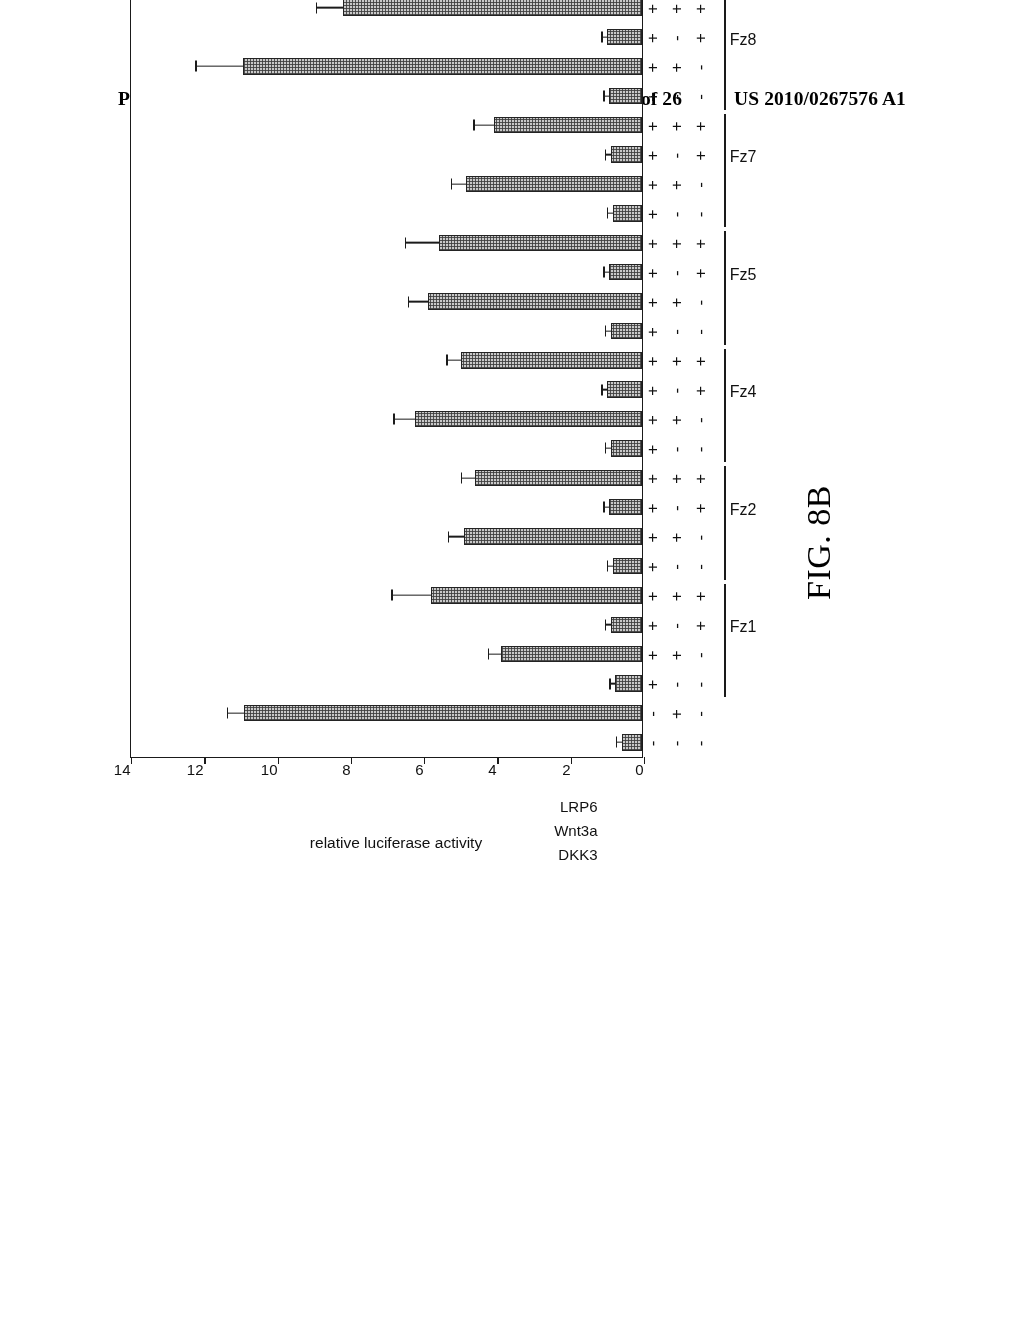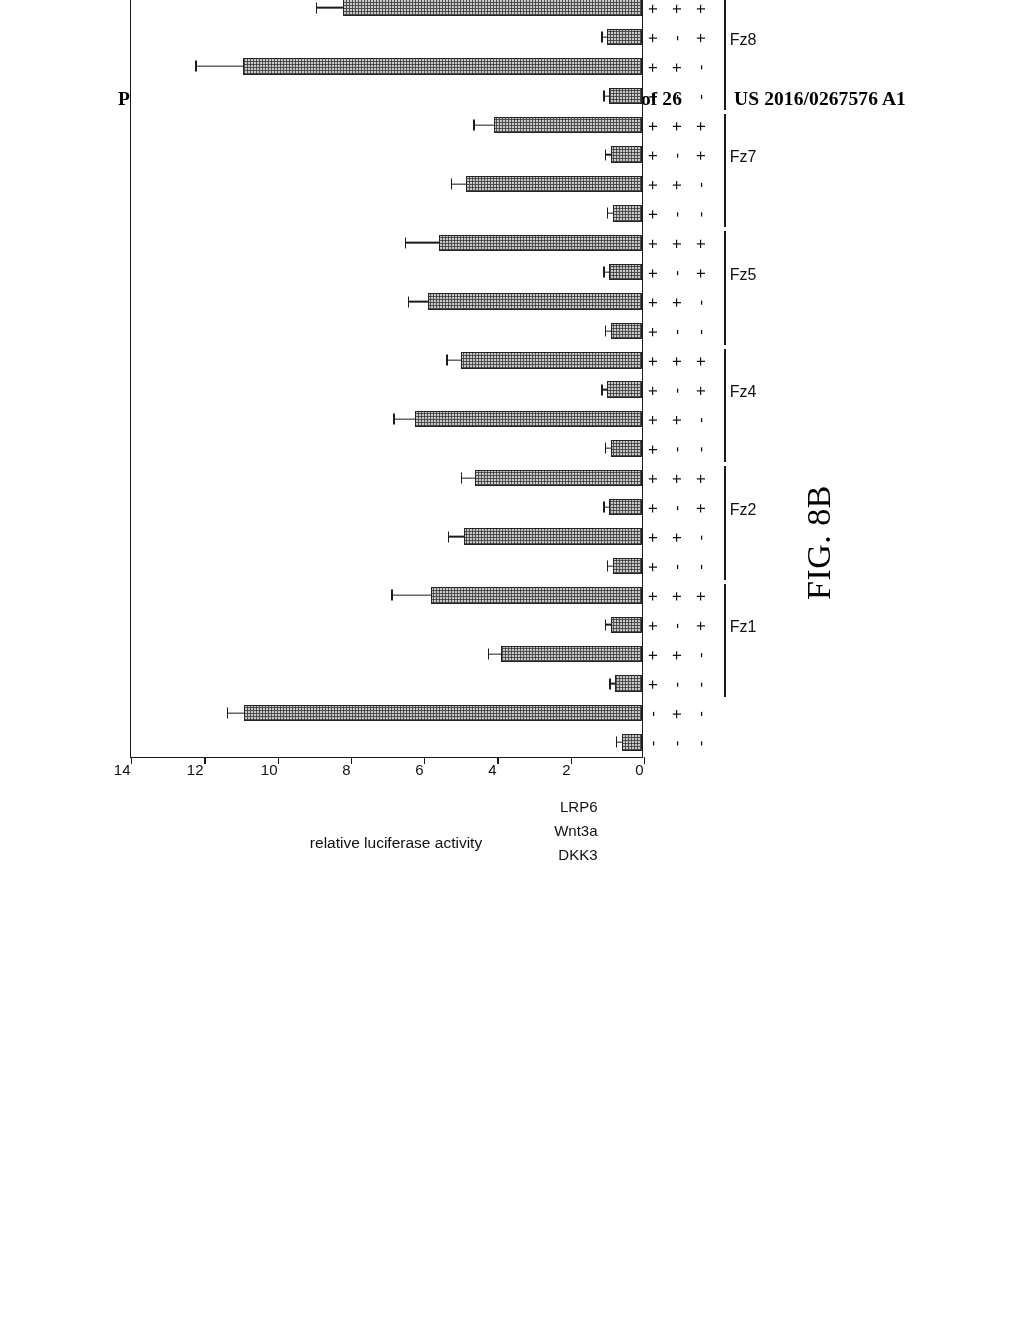--- a/index.html
+++ b/index.html
@@ -222,21 +222,21 @@
 </head>
 <body>
 
 <div id="page-header">
   <span class="seg">Patent Application Publication</span>
   <span class="gap-a"></span>
   <span class="seg">Oct. 21, 2010</span>
   <span class="gap-b"></span>
   <span class="seg">Sheet 16 of 26</span>
   <span class="gap-c"></span>
-  <span class="seg">US 2016/0267576 A1</span>
+  <span class="seg">US 2010/0267576 A1</span>
 </div>
 
 <div id="figure-area">
 
   <div id="rot-wrap">
     <div id="chart-root">
 
       <div id="plot-frame">
         <div id="bars-layer">
             <div class="bar-slot" style="left: 6.46462px; width: 16.4554px;">

